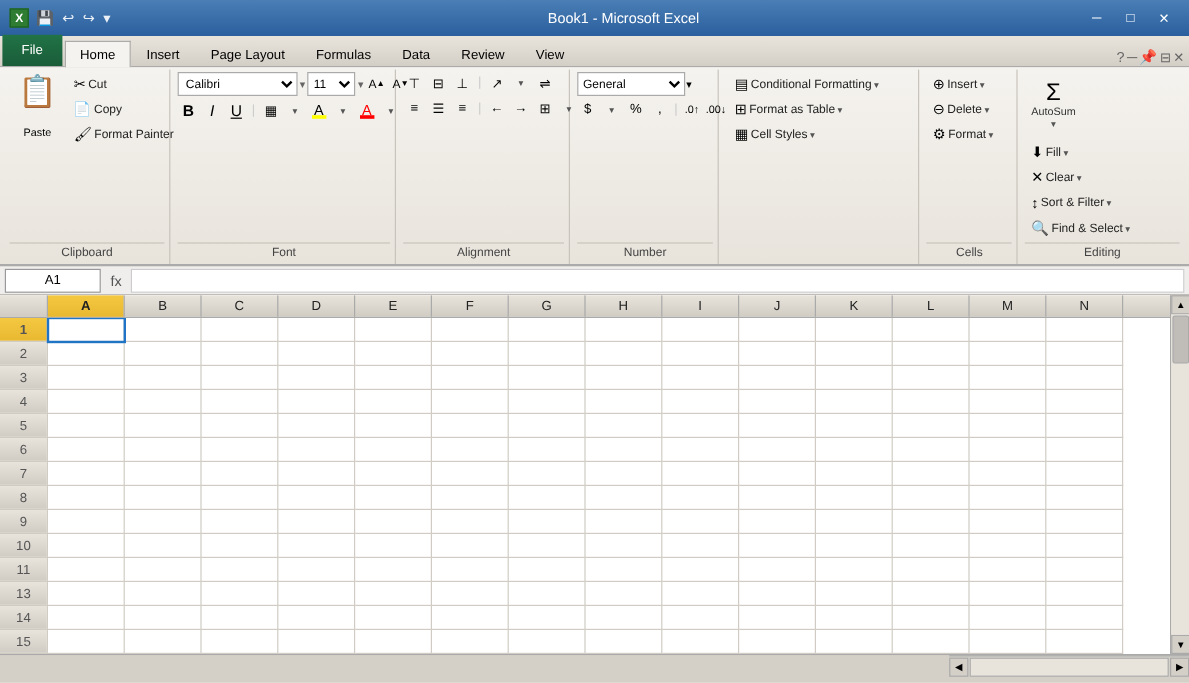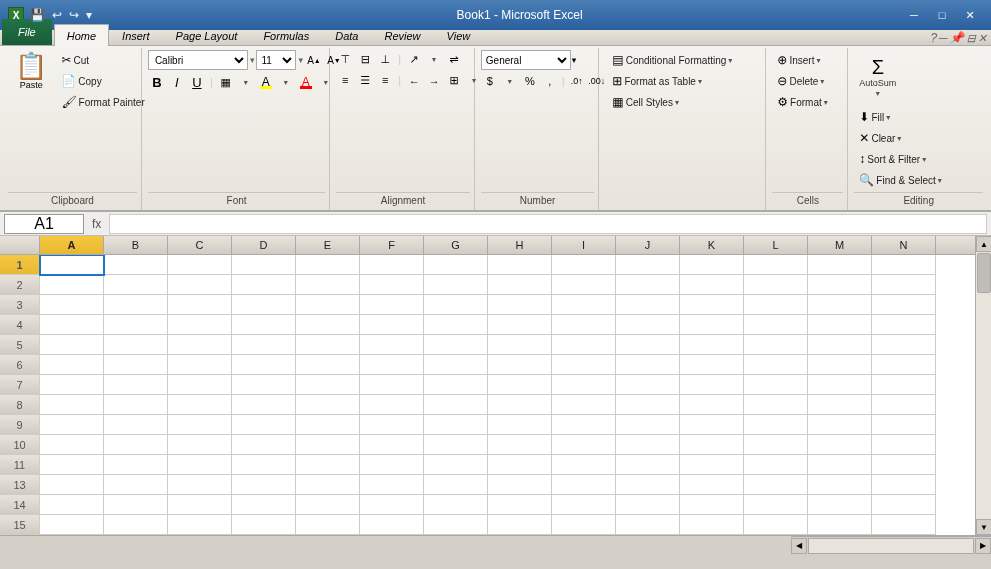--- a/index.html
+++ b/index.html
@@ -19,26 +19,25 @@
     .excel-icon { width: 16px; height: 16px; background: #2e7d32; border: 1px solid #1b5e20; display: flex; align-items: center; justify-content: center; color: white; font-size: 10px; font-weight: bold; }
     .quick-access { display: flex; gap: 3px; align-items: center; }
     .qa-btn { color: white; font-size: 12px; cursor: pointer; padding: 2px; opacity: 0.9; }
     .title-text { color: white; font-size: 12px; font-weight: normal; margin-left: 44px; }
     .title-bar-right { display: flex; gap: 2px; }
     .win-btn { width: 26px; height: 20px; display: flex; align-items: center; justify-content: center; color: white; font-size: 11px; cursor: pointer; }
 
     
     .ribbon-tabs {
       background: linear-gradient(to bottom, #e8e4dc 0%, #d4cfc6 100%);
-      height: 16px;
+      height: 26px;
       display: flex;
       align-items: flex-end;
       padding-left: 2px;
       border-bottom: 1px solid #ababab;
-      font-style: italic;
     }
     .ribbon-tab {
       padding: 4px 12px;
       font-size: 11px;
       cursor: pointer;
       height: 22px;
       display: flex;
       align-items: center;
       border: 1px solid transparent;
       border-bottom: none;
@@ -145,21 +144,21 @@
       background: #f0eded;
       border-bottom: 1px solid #c0bcb8;
       height: 24px;
       display: flex;
       align-items: center;
       padding: 0 4px;
       gap: 4px;
     }
     .name-box {
       width: 80px; height: 20px; border: 1px solid #999;
-      font-size: 16px; padding: 1px 4px; background: white; text-align: center;
+      font-size: 11px; padding: 1px 4px; background: white; text-align: center;
     }
     .formula-fx { font-size: 12px; color: #555; padding: 0 4px; }
     .formula-input { flex: 1; height: 20px; border: none; background: white; border: 1px solid #ccc; font-size: 11px; padding: 1px 4px; }
 
     
     .spreadsheet-container { display: flex; background: white; }
     .spreadsheet-wrapper {
       flex: 1;
       overflow: hidden;
       position: relative;
@@ -291,21 +290,21 @@
     <span style="font-size:11px; color:#666; cursor:pointer;">✕</span>
   </div>
 </div>
 
 <div class="ribbon">
 
   <div class="ribbon-group clipboard-group">
     <div class="ribbon-group-content" style="gap:2px;">
       <div class="paste-btn">
         <div style="font-size:26px; line-height:1;">📋</div>
-        <div style="font-size:9px;">Paste</div>
+        <div style="font-size:9px;margin-top:15px;">Paste</div>
       </div>
       <div style="display:flex;flex-direction:column;gap:1px;">
         <div class="rb-small">
           <span class="rb-small-icon">✂</span>
           <span class="rb-small-label">Cut</span>
         </div>
         <div class="rb-small">
           <span class="rb-small-icon">📄</span>
           <span class="rb-small-label">Copy</span>
         </div>

